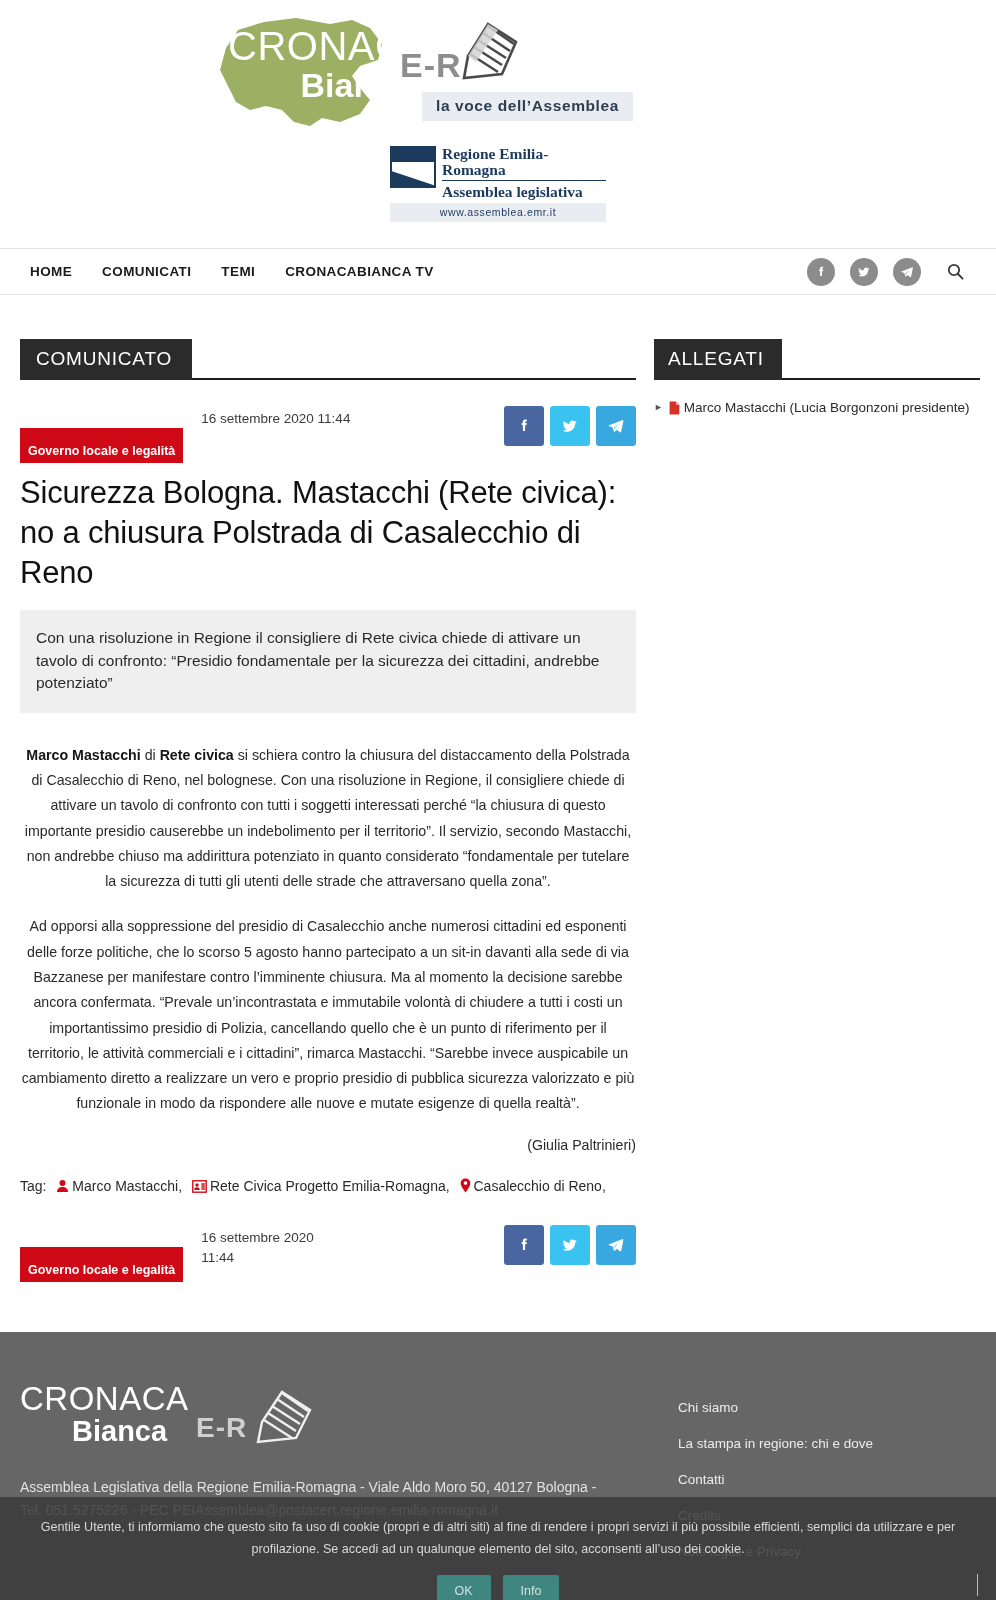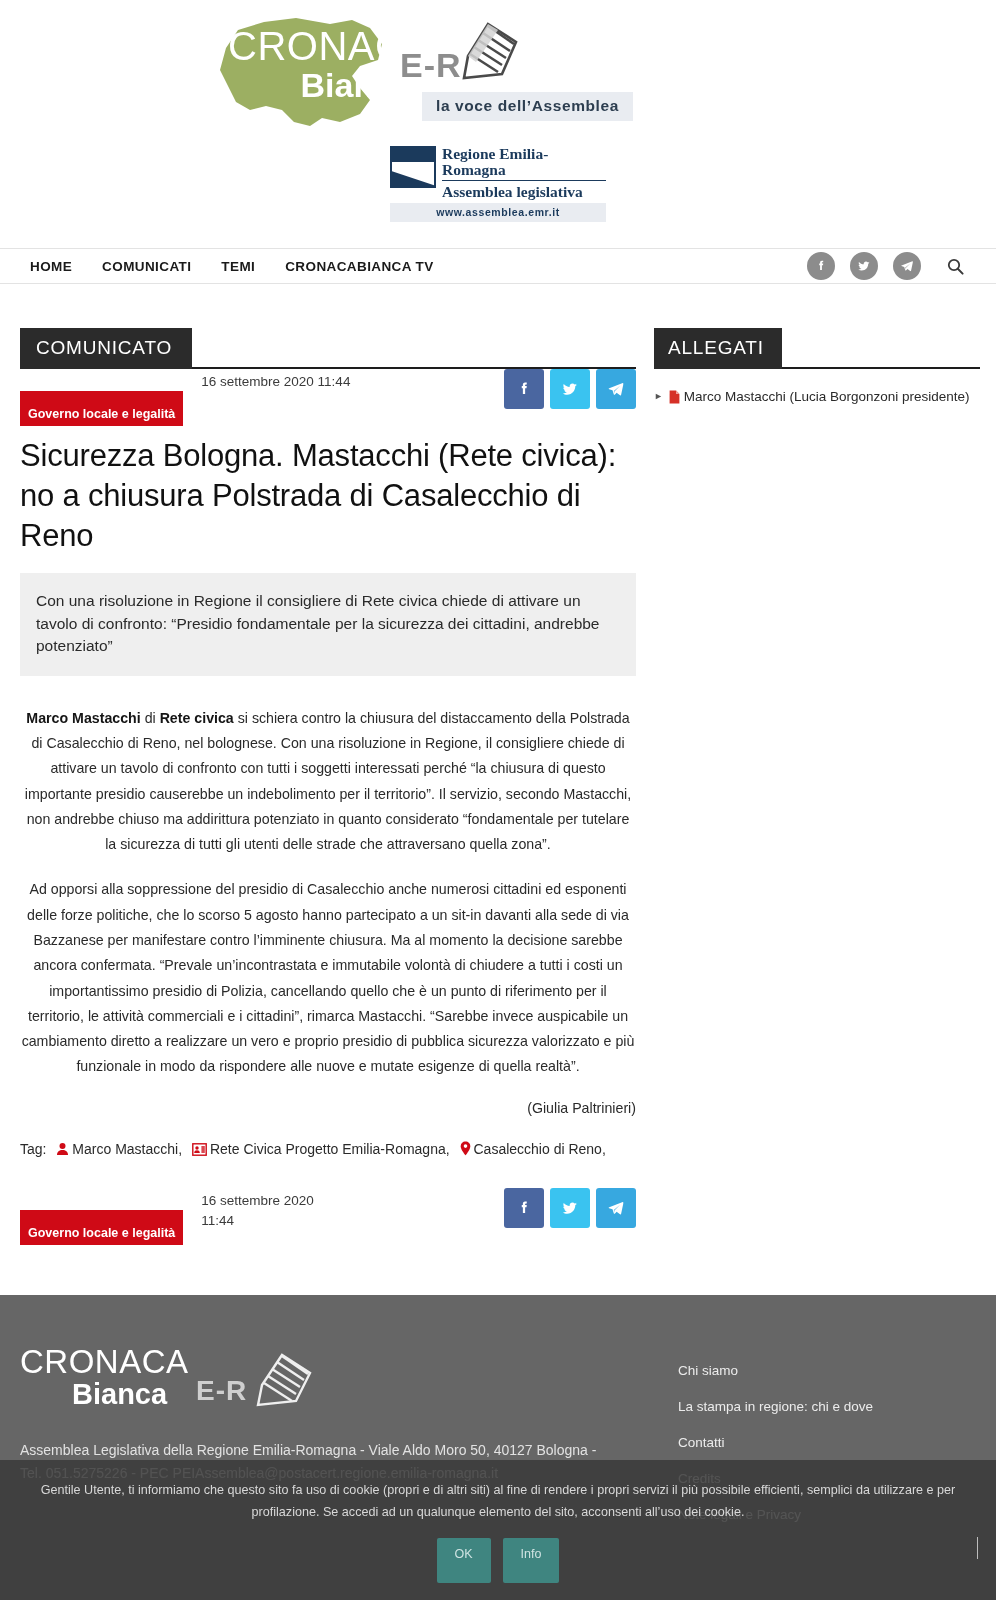--- a/index.html
+++ b/index.html
@@ -113,31 +113,31 @@
   }
   .region-l2 {
     font-family: "Liberation Serif", serif;
     font-weight: bold; font-size: 15.5px;
     color: #1b3a5c; line-height: 1.15; padding-top: 2px;
   }
   .region-url {
     background: #e9ecf1;
     color: #1b3a5c;
     font-size: 10.5px;
-    font-weight: bold;
+    font-weight: normal;
     letter-spacing: 0.6px;
     padding: 3px 0 4px 0;
     margin-top: 3px;
   }
 
   
   .main-nav {
     border-top: 1px solid #e3e3e3;
     border-bottom: 1px solid #e3e3e3;
-    height: 36px;
+    height: 47px;
     display: flex;
     align-items: center;
     padding: 0 28px 0 30px;
     margin-top: 18px;
   }
   .nav-links { display: flex; align-items: center; gap: 30px; flex: 1 1 auto; }
   .nav-links a {
     font-size: 13.5px;
     font-weight: bold;
     letter-spacing: 0.4px;
@@ -161,21 +161,21 @@
     background: none; border: none; cursor: pointer;
   }
 
   
   .wrap { display: flex; padding: 0 20px 0 20px; gap: 18px; }
   .col-main { width: 616px; flex: 0 0 616px; }
   .col-side { width: 326px; flex: 0 0 326px; }
 
   .section-head {
     display: flex; align-items: flex-end;
-    margin-top: 44px; 
+    margin-top: 44px; margin-bottom: 26px;
   }
   .section-tag {
     background: #2b2b2b;
     color: #fff;
     font-size: 19px;
     letter-spacing: 0.8px;
     padding: 9px 20px 10px 16px;
   }
   .section-rule { flex: 1 1 auto; border-bottom: 2px solid #1d1d1d; height: 1px; margin-bottom: 0; }
 

